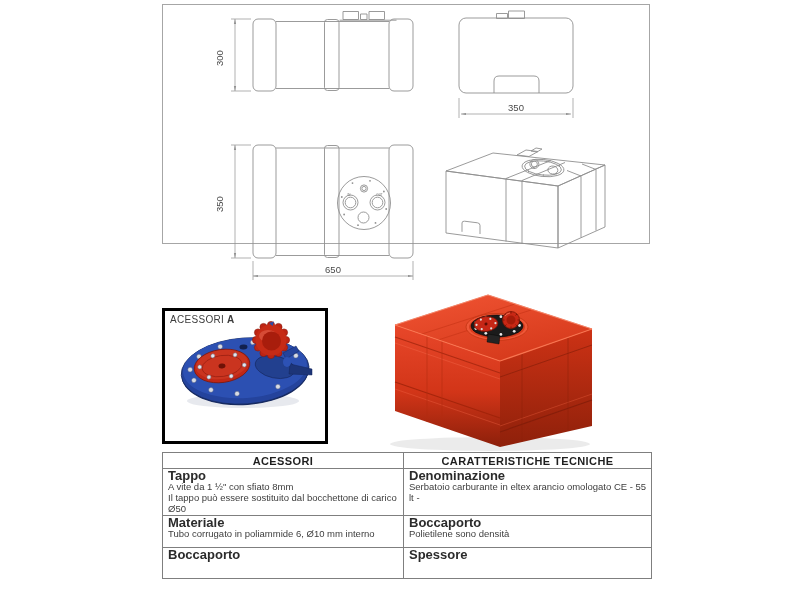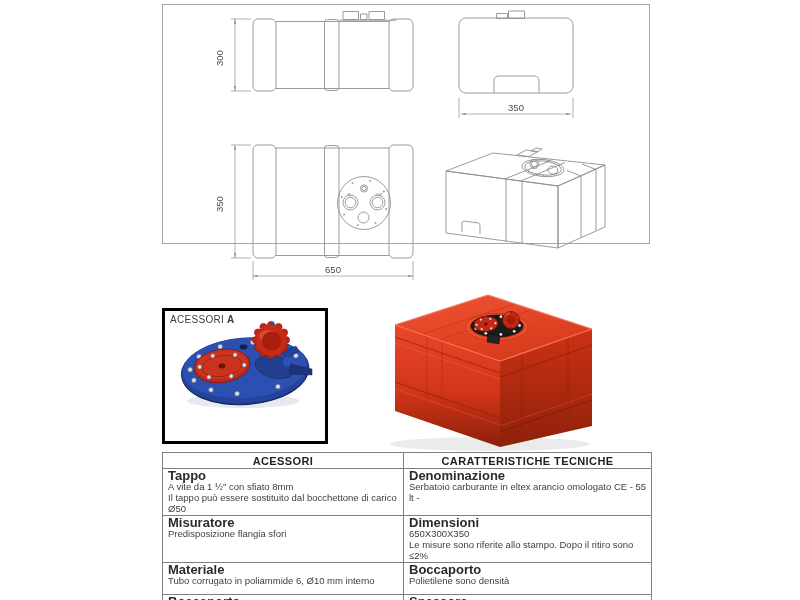--- a/index.html
+++ b/index.html
@@ -298,31 +298,20 @@
       <div class="cell-line">A vite da 1 ½" con sfiato 8mm</div>
       <div class="cell-line">Il tappo può essere sostituito dal bocchettone di carico Ø50</div>
     </td>
     <td>
       <div class="cell-title">Denominazione</div>
       <div class="cell-line gap-top">Serbatoio carburante in eltex arancio omologato CE - 55 lt -</div>
     </td>
   </tr>
   <tr style="height:32px">
     <td>
-      <div class="cell-title">Misuratore</div>
-      <div class="cell-line">Predisposizione flangia sfori</div>
-    </td>
-    <td>
-      <div class="cell-title">Dimensioni</div>
-      <div class="cell-line">650X300X350</div>
-      <div class="cell-line">Le misure sono riferite allo stampo. Dopo il ritiro sono ≤2%</div>
-    </td>
-  </tr>
-  <tr style="height:32px">
-    <td>
       <div class="cell-title">Materiale</div>
       <div class="cell-line">Tubo corrugato in poliammide 6, Ø10 mm  interno</div>
     </td>
     <td>
       <div class="cell-title">Boccaporto</div>
       <div class="cell-line">Polietilene sono densità</div>
     </td>
   </tr>
   <tr style="height:31px">
     <td>

